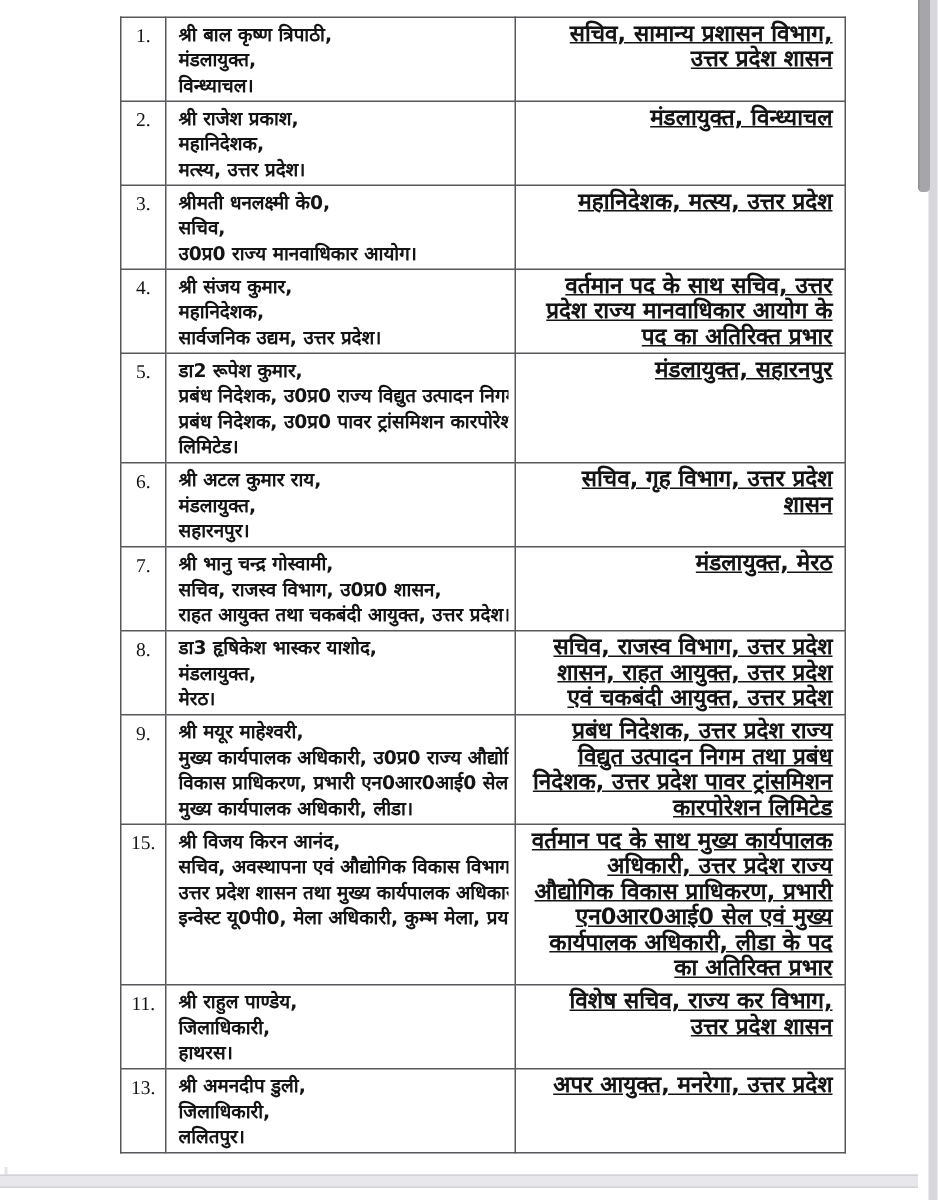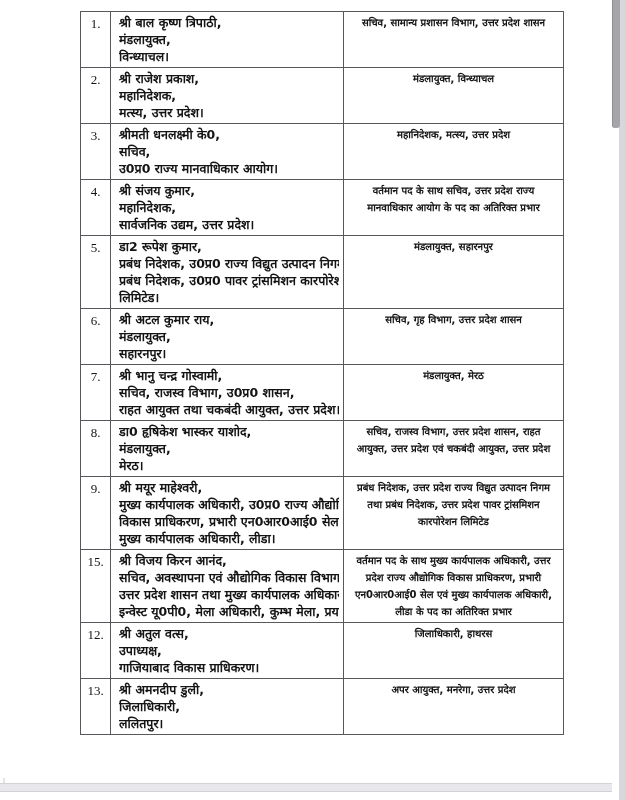--- a/index.html
+++ b/index.html
@@ -41,25 +41,26 @@
   td.left-cell {
     width: 233px;
     padding: 2px 4px 2px 8px;
     font-size: 12.5px;
     font-weight: bold;
     line-height: 17px;
   }
   td.right-cell {
     width: 220px;
     padding: 2px 8px;
-    font-size: 10px;
+    font-size: 15px;
     font-weight: bold;
     line-height: 17px;
-    text-align: center;
+    text-align: right;
     vertical-align: middle;
+    text-decoration: underline;
   }
   .line { white-space: nowrap; overflow: hidden; }
   .page-separator {
     position: absolute; left: 0; top: 783px; width: 612px; height: 9px;
     background: #e7e7ec;
     border-top: 1px solid #d2d2d7;
     border-bottom: 1px solid #d2d2d7;
   }
   .next-page-top {
     position: absolute; left: 0; top: 792px; width: 612px; height: 8px;
@@ -165,21 +166,21 @@
             <div class="line">राहत आयुक्त तथा चकबंदी आयुक्त, उत्तर प्रदेश।</div>
           </td>
     <td class="right-cell">
       <span>मंडलायुक्त, मेरठ</span>
     </td>
   </tr>
 
   <tr>
     <td class="sn-cell">8.</td>
     <td class="left-cell">
-            <div class="line">डा0 हृषिकेश भास्कर याशोद,</div>
+            <div class="line">डा3 हृषिकेश भास्कर याशोद,</div>
             <div class="line">मंडलायुक्त,</div>
             <div class="line">मेरठ।</div>
           </td>
     <td class="right-cell">
       <span>सचिव, राजस्व विभाग, उत्तर प्रदेश शासन, राहत आयुक्त, उत्तर प्रदेश एवं चकबंदी आयुक्त, उत्तर प्रदेश</span>
     </td>
   </tr>
 
   <tr>
     <td class="sn-cell">9.</td>
@@ -200,32 +201,32 @@
             <div class="line">श्री विजय किरन आनंद,</div>
             <div class="line">सचिव, अवस्थापना एवं औद्योगिक विकास विभाग,</div>
             <div class="line">उत्तर प्रदेश शासन तथा मुख्य कार्यपालक अधिकारी,</div>
             <div class="line">इन्वेस्ट यू0पी0, मेला अधिकारी, कुम्भ मेला, प्रयागराज।</div>
           </td>
     <td class="right-cell">
       <span>वर्तमान पद के साथ मुख्य कार्यपालक अधिकारी, उत्तर प्रदेश राज्य औद्योगिक विकास प्राधिकरण, प्रभारी एन0आर0आई0 सेल एवं मुख्य कार्यपालक अधिकारी, लीडा के पद का अतिरिक्त प्रभार</span>
     </td>
   </tr>
 
-
-  <tr>
-    <td class="sn-cell">12.</td>
-    <td class="left-cell">
-            <div class="line">श्री अतुल वत्स,</div>
-            <div class="line">उपाध्यक्ष,</div>
-            <div class="line">गाजियाबाद विकास प्राधिकरण।</div>
-          </td>
-    <td class="right-cell">
-      <span>जिलाधिकारी, हाथरस</span>
-    </td>
-  </tr>
+  <tr>
+    <td class="sn-cell">11.</td>
+    <td class="left-cell">
+            <div class="line">श्री राहुल पाण्डेय,</div>
+            <div class="line">जिलाधिकारी,</div>
+            <div class="line">हाथरस।</div>
+          </td>
+    <td class="right-cell">
+      <span>विशेष सचिव, राज्य कर विभाग, उत्तर प्रदेश शासन</span>
+    </td>
+  </tr>
+
 
   <tr>
     <td class="sn-cell">13.</td>
     <td class="left-cell">
             <div class="line">श्री अमनदीप डुली,</div>
             <div class="line">जिलाधिकारी,</div>
             <div class="line">ललितपुर।</div>
           </td>
     <td class="right-cell">
       <span>अपर आयुक्त, मनरेगा, उत्तर प्रदेश</span>

